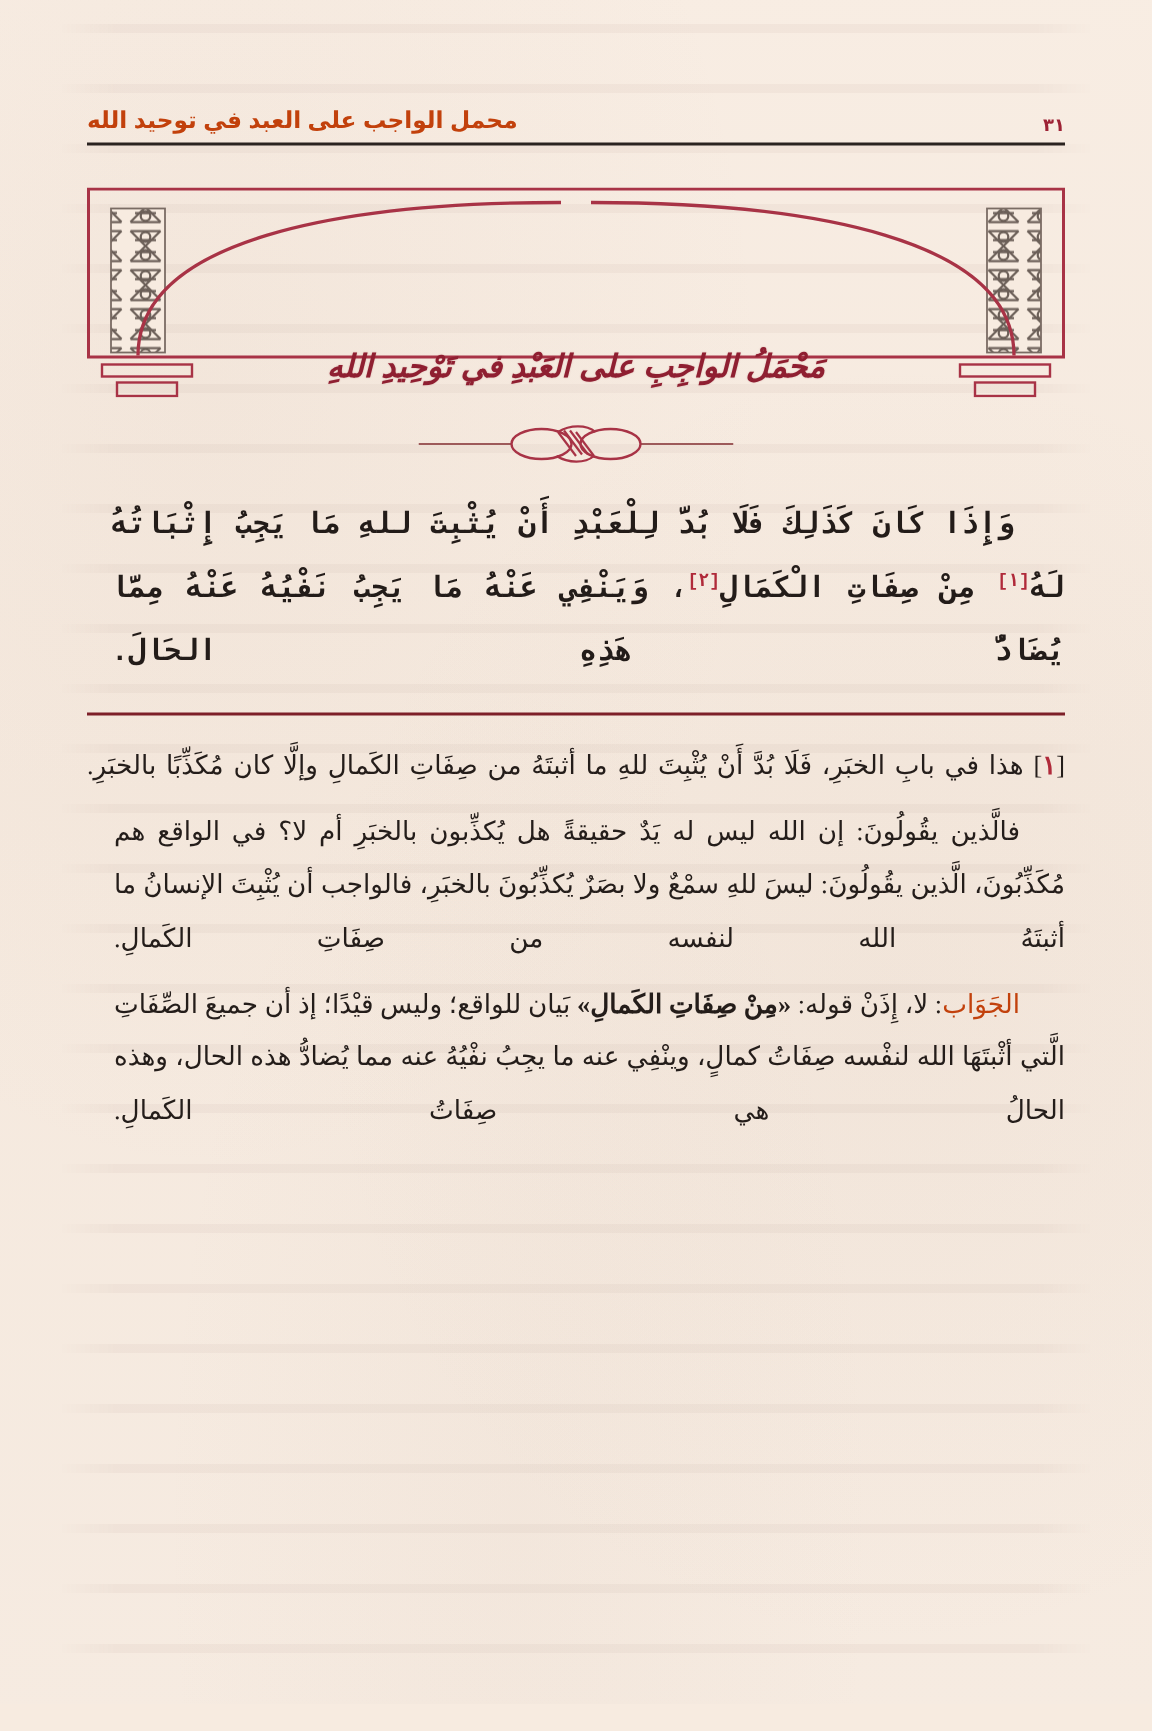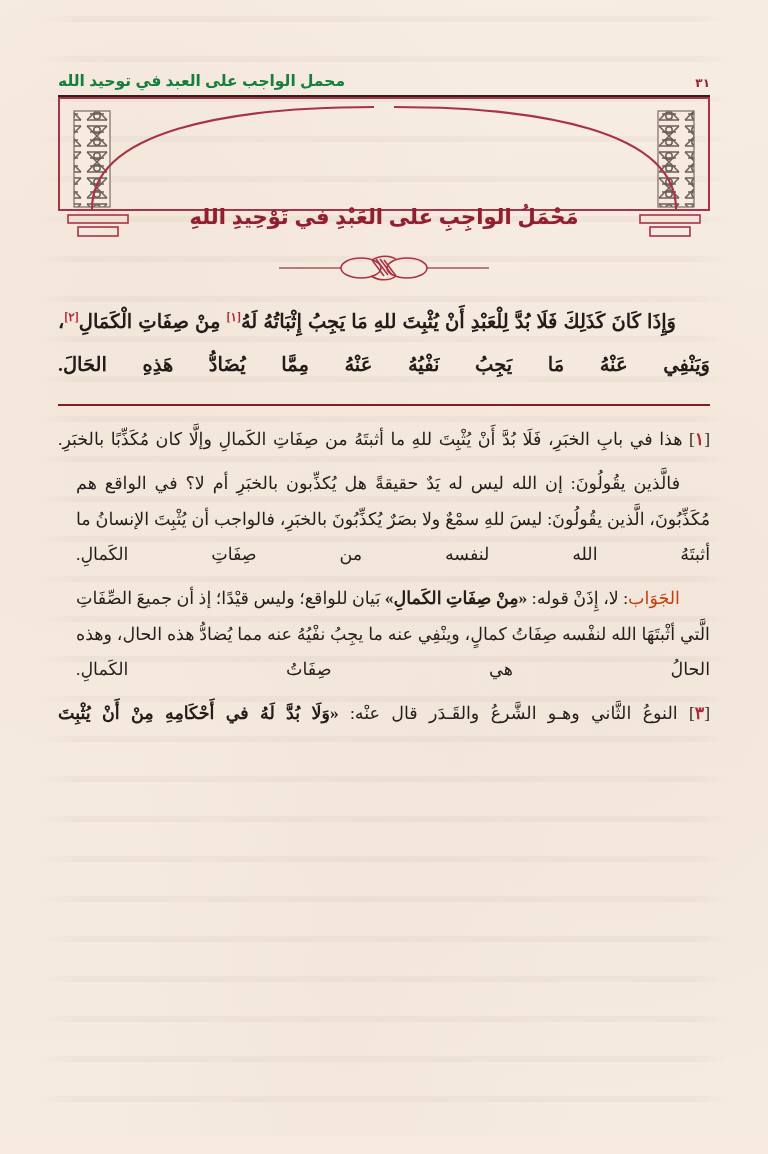--- a/index.html
+++ b/index.html
@@ -60,21 +60,21 @@
   
   .running-head {
     display: flex;
     flex-direction: row-reverse;
     justify-content: space-between;
     align-items: flex-end;
     padding-top: 56px;
     height: 34px;
   }
   .head-title {
-    color: #15803d;
+    color: #c2410c;
     font-family: "Liberation Sans", "DejaVu Sans", sans-serif;
     font-weight: bold;
     font-size: 15.5px;
     letter-spacing: -0.3px;
     white-space: nowrap;
   }
   .head-folio {
     color: #9d2235;
     font-family: "Liberation Sans", "DejaVu Sans", sans-serif;
     font-weight: bold;
@@ -82,22 +82,23 @@
   }
   .head-rule {
     margin-top: 5px;
     height: 2px;
     background: #2a2320;
   }
 
   
   .arch-frame {
     position: relative;
-    margin-top: 0;
+    margin-top: 28px;
     height: 140px;
+    font-style: italic;
   }
   .arch-svg {
     display: block;
     width: 100%;
     height: 140px;
   }
   .chapter-title {
     position: absolute;
     left: 0; right: 0;
     bottom: 8px;
@@ -119,22 +120,23 @@
   .knot-divider svg { display:block; width:100%; height:100%; }
 
   
   .matn {
     margin-top: 16px;
     color: #231c19;
     font-size: 19.5px;
     line-height: 2.18;
     text-align: justify;
     text-align-last: justify;
-    font-family: Liberation Serif, serif;
-    font-weight: bold;
+    font-family: Liberation Mono, monospace;
+    font-weight: bold;
+    margin-left: 16px;
   }
   .matn p { margin: 0 0 12px 0; text-indent: 34px; }
   .matn p:last-child { margin-bottom: 0; }
 
   .fnref {
     color: #b02a3a;
     font-size: 12px;
     vertical-align: super;
     font-weight: bold;
   }
@@ -253,19 +255,17 @@
   <div class="notes">
 
     <p><span class="bracket">[</span><span class="note-num">١</span><span class="bracket">]</span>
       <span>هذا في بابِ الخبَرِ، فَلَا بُدَّ أَنْ يُثْبِتَ للهِ ما أثبتَهُ من صِفَاتِ الكَمالِ وإلَّا كان مُكَذِّبًا بالخبَرِ.</span></p>
 
     <p class="indent"><span>فالَّذين يقُولُونَ: إن الله ليس له يَدٌ حقيقةً هل يُكذِّبون بالخبَرِ أم لا؟ في الواقع هم مُكَذِّبُونَ، الَّذين يقُولُونَ: ليسَ للهِ سمْعٌ ولا بصَرٌ يُكذِّبُونَ بالخبَرِ، فالواجب أن يُثْبِتَ الإنسانُ ما أثبتَهُ الله لنفسه من صِفَاتِ الكَمالِ.</span></p>
 
 
     <p class="indent"><span class="kw-red">الجَوَاب</span><span>: لا، إِذَنْ قوله: </span><span class="quoted">«مِنْ صِفَاتِ الكَمالِ»</span><span> بَيان للواقع؛ وليس قيْدًا؛ إذ أن جميعَ الصِّفَاتِ الَّتي أثْبتَهَا الله لنفْسه صِفَاتُ كمالٍ، وينْفِي عنه ما يجِبُ نفْيُهُ عنه مما يُضادُّ هذه الحال، وهذه الحالُ هي صِفَاتُ الكَمالِ.</span></p>
 
-    <p><span class="bracket">[</span><span class="note-num">٣</span><span class="bracket">]</span>
-      <span>النوعُ الثَّاني وهـو الشَّرعُ والقَـدَر قال عنْه: </span><span class="quoted">«وَلَا بُدَّ لَهُ في أَحْكَامِهِ مِنْ أَنْ يُثْبِتَ</span></p>
 
   </div>
 </div>
 
 <div class="clip-bottom"></div>
 
 </body></html>

